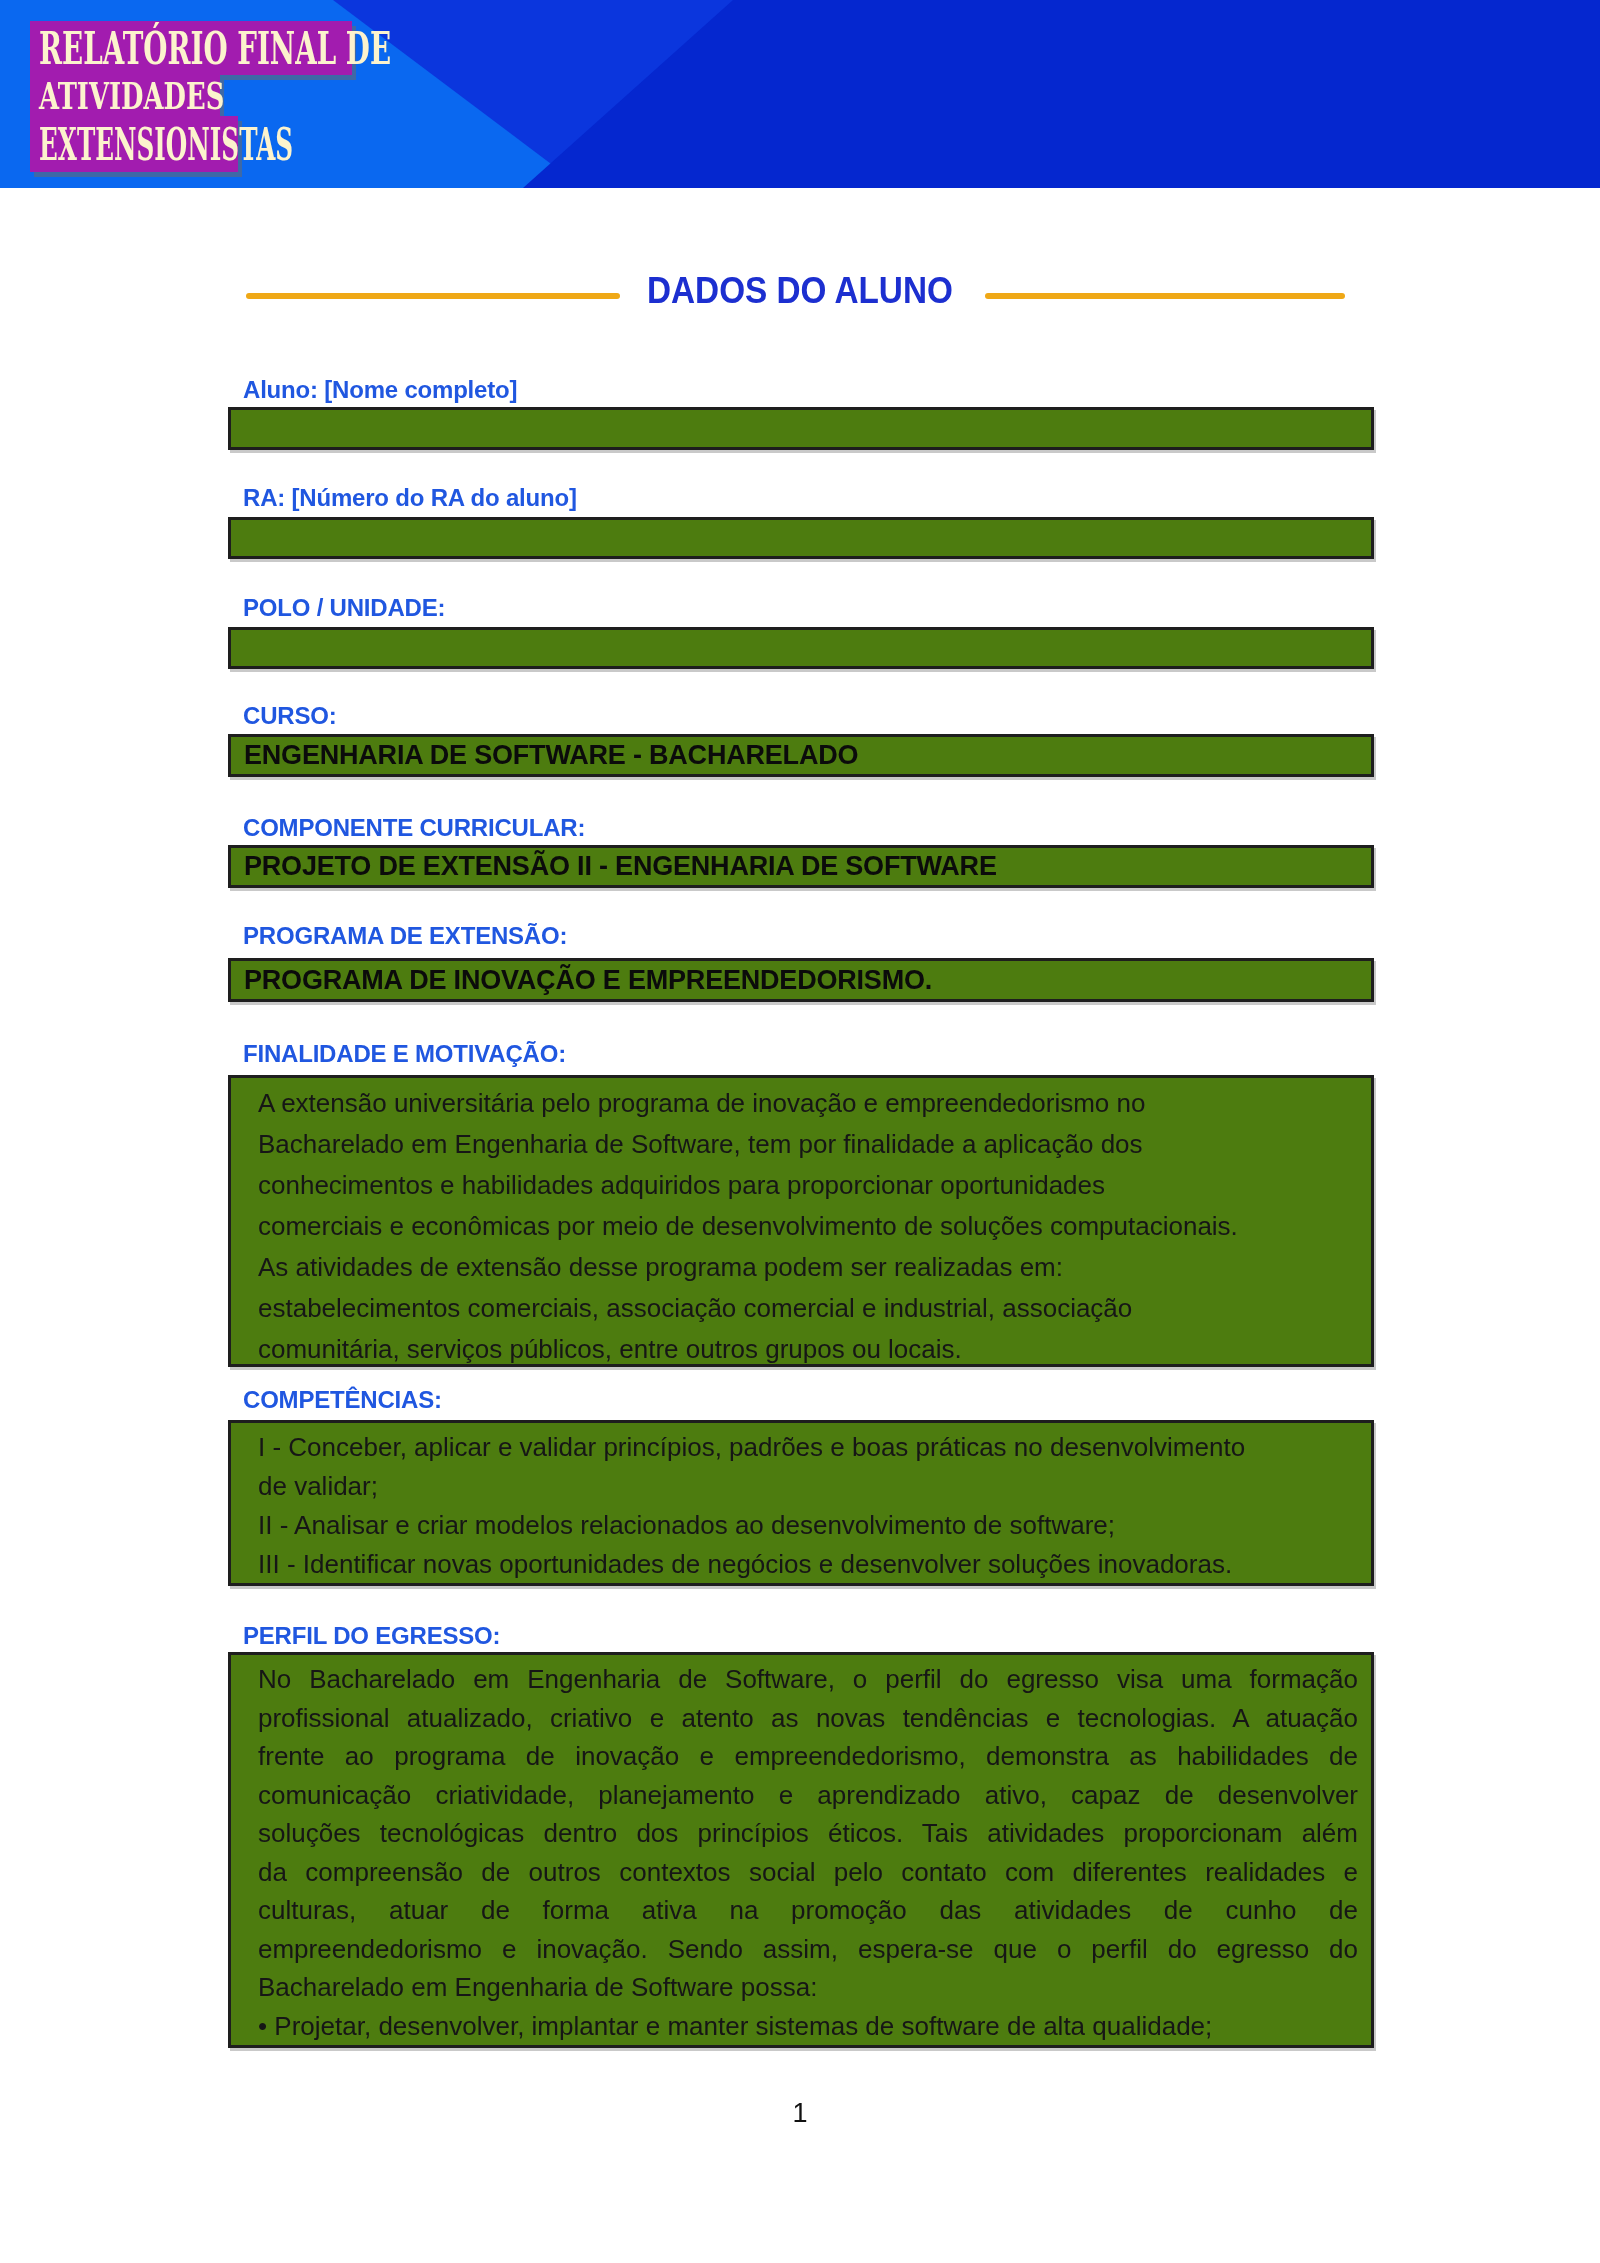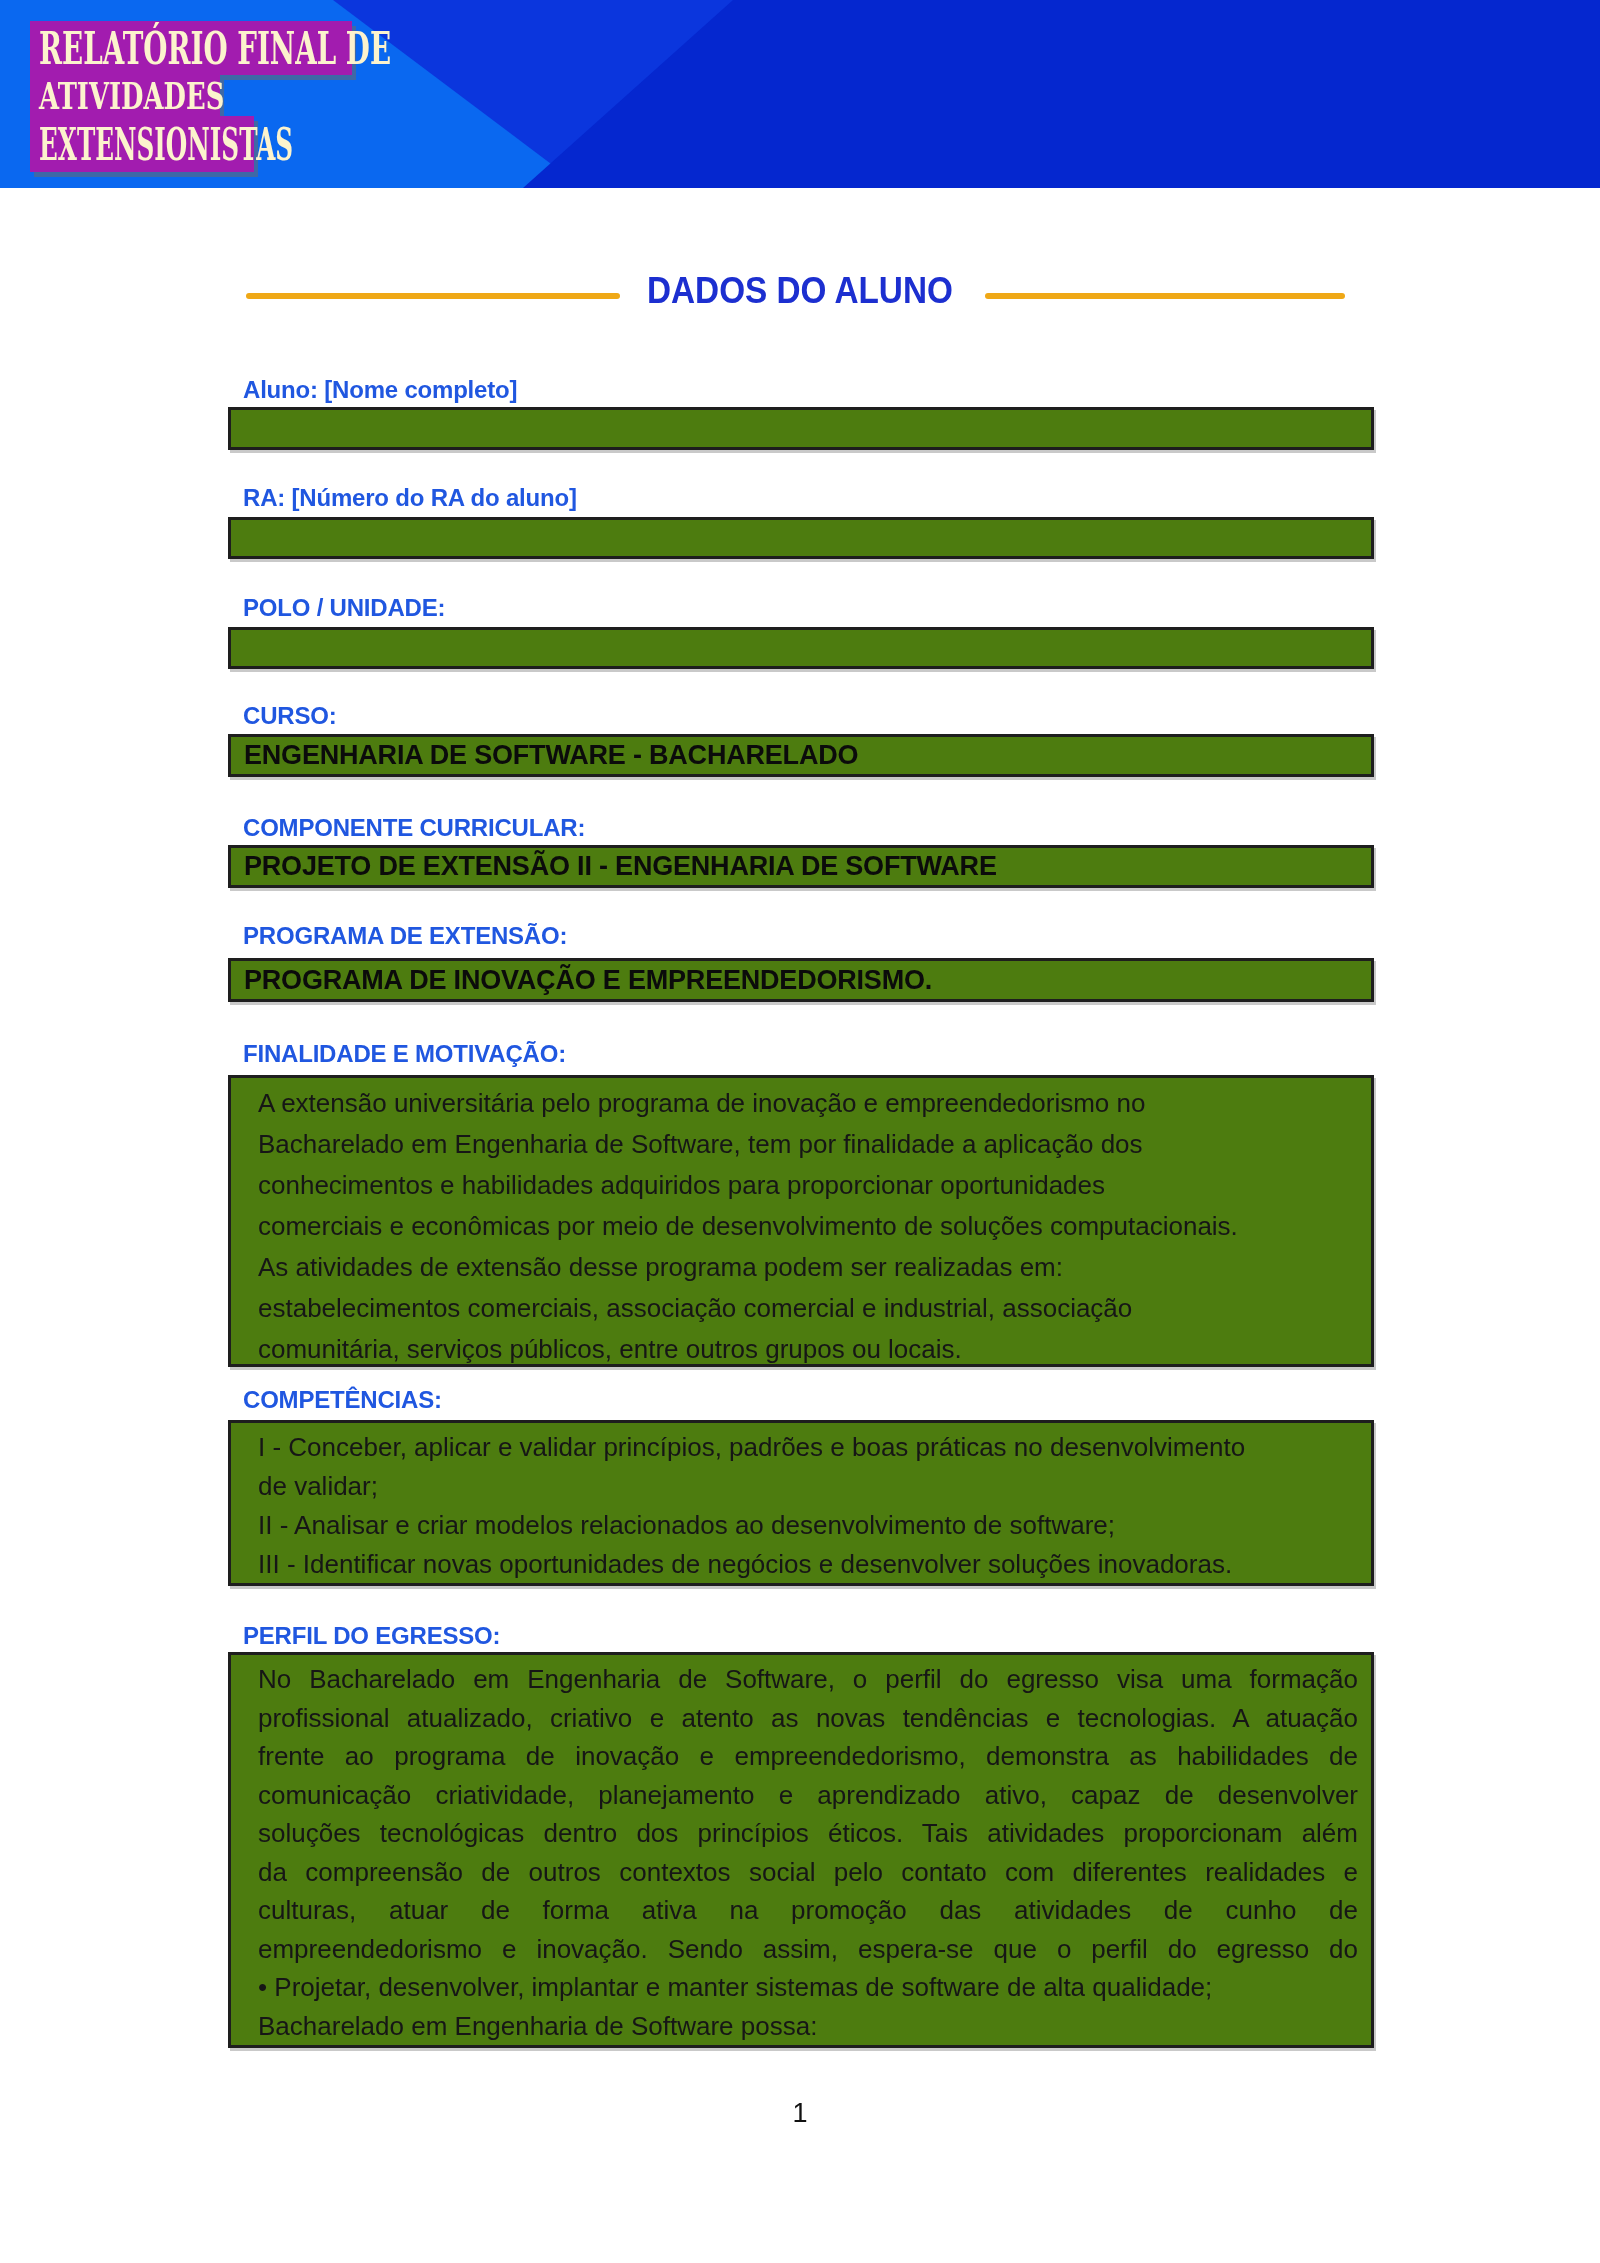--- a/index.html
+++ b/index.html
@@ -12,21 +12,21 @@
   .badge-row{position:absolute;background:#a21caf;
              box-shadow:4px 5px 0 rgba(105,105,105,.55);
              display:flex;align-items:center;padding-left:9px;box-sizing:border-box;}
   .badge-row span{font-family:"DejaVu Serif","Liberation Serif",serif;font-weight:700;
                   color:#fcf3cd;white-space:nowrap;display:inline-block;
                   transform-origin:left center;}
   .r1{top:21px;left:30px;width:322px;height:54px;}
   .r1 span{font-size:44px;transform:scaleX(.63);}
   .r2{top:75px;left:30px;width:190px;height:41px;}
   .r2 span{font-size:38px;transform:scaleX(.68);}
-  .r3{top:116px;left:30px;width:224px;height:56px;}
+  .r3{top:116px;left:30px;width:208px;height:56px;}
   .r3 span{font-size:44px;transform:scaleX(.56);}
 
   
   .title-row{position:absolute;top:270px;left:0;width:1600px;text-align:center;}
   .title-row h1{display:inline-block;margin:0;font-size:37px;font-weight:700;
                 color:#1c2fd0;transform:scaleX(.9);white-space:nowrap;}
   .yline{position:absolute;top:293px;height:6px;background:#efa816;border-radius:3px;}
   .yl{left:246px;width:374px;}
   .yr{left:985px;width:360px;}
 
@@ -139,18 +139,18 @@
   <div class="flabel lab-perfil">PERFIL DO EGRESSO:</div>
   <div class="fbox sbox box-perfil sec-perfil">
       <div class="pline jline">No Bacharelado em Engenharia de Software, o perfil do egresso visa uma formação</div>
       <div class="pline jline">profissional atualizado, criativo e atento as novas tendências e tecnologias. A atuação</div>
       <div class="pline jline">frente ao programa de inovação e empreendedorismo, demonstra as habilidades de</div>
       <div class="pline jline">comunicação criatividade, planejamento e aprendizado ativo, capaz de desenvolver</div>
       <div class="pline jline">soluções tecnológicas dentro dos princípios éticos. Tais atividades proporcionam além</div>
       <div class="pline jline">da compreensão de outros contextos social pelo contato com diferentes realidades e</div>
       <div class="pline jline">culturas, atuar de forma ativa na promoção das atividades de cunho de</div>
       <div class="pline jline">empreendedorismo e inovação. Sendo assim, espera-se que o perfil do egresso do</div>
+      <div class="pline">Bacharelado em Engenharia de Software possa:</div>
       <div class="pline">• Projetar, desenvolver, implantar e manter sistemas de software de alta qualidade;</div>
-      <div class="pline">Bacharelado em Engenharia de Software possa:</div>
     </div>
 
   <div class="pageno">1</div>
 </div>
 
 </body></html>

